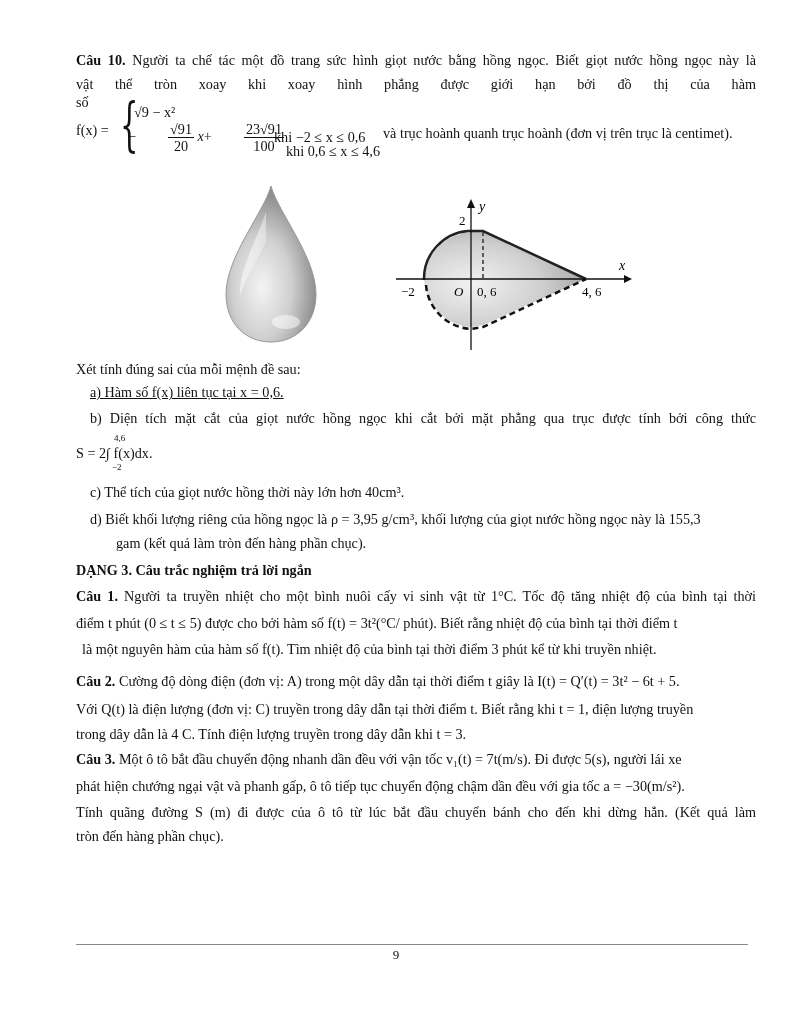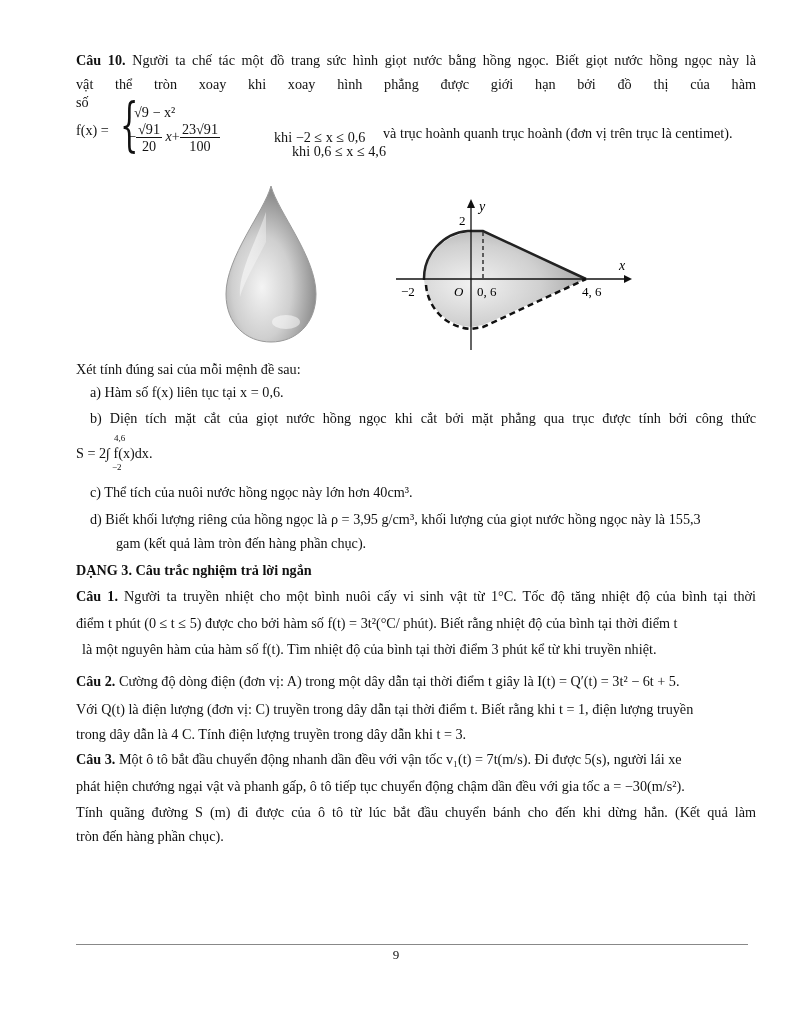--- a/index.html
+++ b/index.html
@@ -4,21 +4,21 @@
 <style>
   html, body { margin: 0; padding: 0; background: #ffffff; }
   body { width: 792px; height: 1024px; position: relative; overflow: hidden;
          font-family: "Liberation Serif", serif; color: #111; font-size: 14.2px; }
   .page { position: absolute; left: 76px; top: 0; width: 680px; }
   .line { position: absolute; left: 0; white-space: nowrap; line-height: 18px; }
   .just { width: 680px; text-align: justify; text-align-last: justify; white-space: normal; }
   .ind { left: 14px; }
   b { font-weight: bold; }
   i.m { font-style: italic; }
-  .frac { display: inline-block; vertical-align: middle; text-align: center; line-height: 16px; }
+  .frac { display: inline-block; vertical-align: middle; text-align: center; line-height: 16px; margin-left: 32px; }
   .frac span { display: block; }
   .frac .num { border-bottom: 1px solid #111; padding: 0 2px; }
   .brace { position: absolute; font-size: 58px; line-height: 58px; font-family: "DejaVu Serif", serif; transform: scaleX(0.5); transform-origin: left; }
   .footer-rule { position: absolute; left: 76px; width: 672px; top: 944px; border-top: 1px solid #888; }
   .page-num { position: absolute; left: 0; width: 792px; text-align: center; top: 947px; font-size: 13px; }
   .fig { position: absolute; }
   .intg { position: absolute; font-size: 9px; }
 </style>
 </head>
 <body>
@@ -33,21 +33,21 @@
 
   <div>
     <span class="line" style="top:121px; left:0;">f(x) =</span>
     <span class="brace" style="left:44px; top:96px;">{</span>
     <span class="line" style="top:103px; left:58px;"><span>√9 − x²</span></span>
     <span class="line" style="top:103px; left:198px;margin-top:25px;">khi −2 ≤ x ≤ 0,6</span>
     <span class="line" style="top:121px; left:52px; line-height:16px;">
       −<span class="frac"><span class="num">√91</span><span>20</span></span>
       <i class="m">x</i>+<span class="frac"><span class="num">23√91</span><span>100</span></span>
     </span>
-    <span class="line" style="top:142px; left:216px;">khi 0,6 ≤ x ≤ 4,6</span>
+    <span class="line" style="top:142px; left:210px;">khi 0,6 ≤ x ≤ 4,6</span>
     <span class="line" style="top:124px; left:307px;">và trục hoành quanh trục hoành (đơn vị trên trục là centimet).</span>
   </div>
 
   <svg class="fig" style="left:140px; top:182px;" width="110" height="165" viewBox="0 0 110 165">
     <defs>
       <radialGradient id="dropg" cx="40%" cy="65%" r="60%">
         <stop offset="0%" stop-color="#f4f4f4"></stop>
         <stop offset="55%" stop-color="#cfcfcf"></stop>
         <stop offset="100%" stop-color="#8e8e8e"></stop>
       </radialGradient>
@@ -85,28 +85,28 @@
     <text x="93" y="16" font-family="Liberation Serif, serif" font-style="italic" font-size="14">y</text>
     <text x="233" y="75" font-family="Liberation Serif, serif" font-style="italic" font-size="14">x</text>
     <text x="73" y="30" font-family="Liberation Serif, serif" font-size="13">2</text>
     <text x="15" y="101" font-family="Liberation Serif, serif" font-size="13">−2</text>
     <text x="68" y="101" font-family="Liberation Serif, serif" font-style="italic" font-size="13">O</text>
     <text x="91" y="101" font-family="Liberation Serif, serif" font-size="13">0, 6</text>
     <text x="196" y="101" font-family="Liberation Serif, serif" font-size="13">4, 6</text>
   </svg>
 
   <div class="line" style="top:360px;">Xét tính đúng sai của mỗi mệnh đề sau:</div>
-  <div class="line ind" style="top:383px;">a) Hàm số  f(x)  liên tục tại  x = 0,6.</div>
+  <div class="line ind" style="top:383px;text-decoration:underline;">a) Hàm số  f(x)  liên tục tại  x = 0,6.</div>
   <div class="line ind just" style="top:409px; width:666px;">b) Diện tích mặt cắt của giọt nước hồng ngọc khi cắt bởi mặt phẳng qua trục được tính bởi công thức</div>
   <div>
     <span class="intg" style="top:433px; left:38px;">4,6</span>
     <span class="line" style="top:444px; left:0;">S = 2∫ f(x)dx.</span>
     <span class="intg" style="top:462px; left:36px;">−2</span>
   </div>
-  <div class="line ind" style="top:483px;">c) Thể tích của nuôi nước hồng ngọc này lớn hơn  40cm³.</div>
+  <div class="line ind" style="top:483px;">c) Thể tích của giọt nước hồng thời này lớn hơn  40cm³.</div>
   <div class="line ind" style="top:510px;">d) Biết khối lượng riêng của hồng ngọc là  ρ = 3,95 g/cm³,  khối lượng của giọt nước hồng ngọc này là 155,3</div>
   <div class="line" style="top:534px;margin-left:40px;">gam (kết quả làm tròn đến hàng phần chục).</div>
 
   <div class="line" style="top:561px; font-weight:bold;">DẠNG 3. Câu trắc nghiệm trả lời ngắn</div>
 
   <div class="line just" style="top:587px;">
     <b>Câu 1.</b>
     <span>Người ta truyền nhiệt cho một bình nuôi cấy vi sinh vật từ 1°C. Tốc độ tăng nhiệt độ của bình tại thời</span>
   </div>
   <div class="line" style="top:614px;">điểm t phút (0 ≤ t ≤ 5) được cho bởi hàm số  f(t) = 3t²(°C/ phút). Biết rằng nhiệt độ của bình tại thời điểm t</div>

